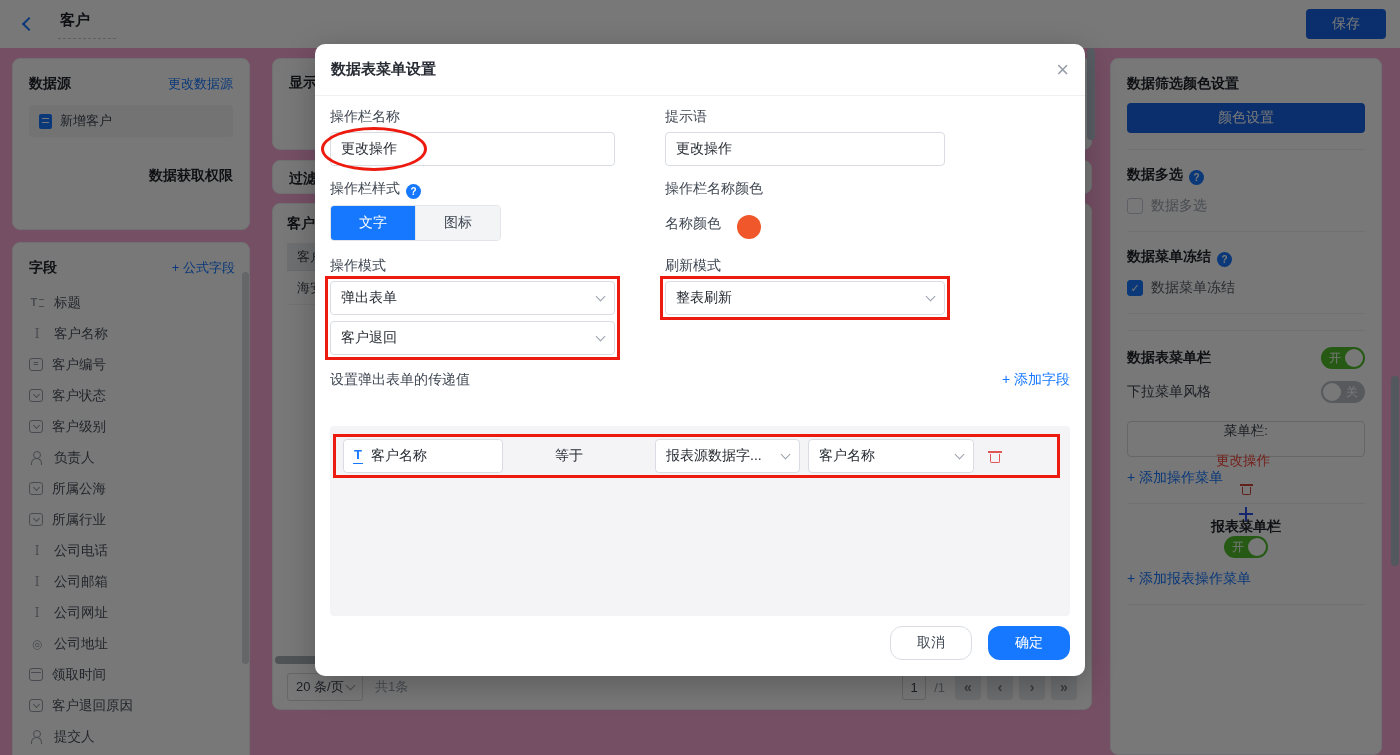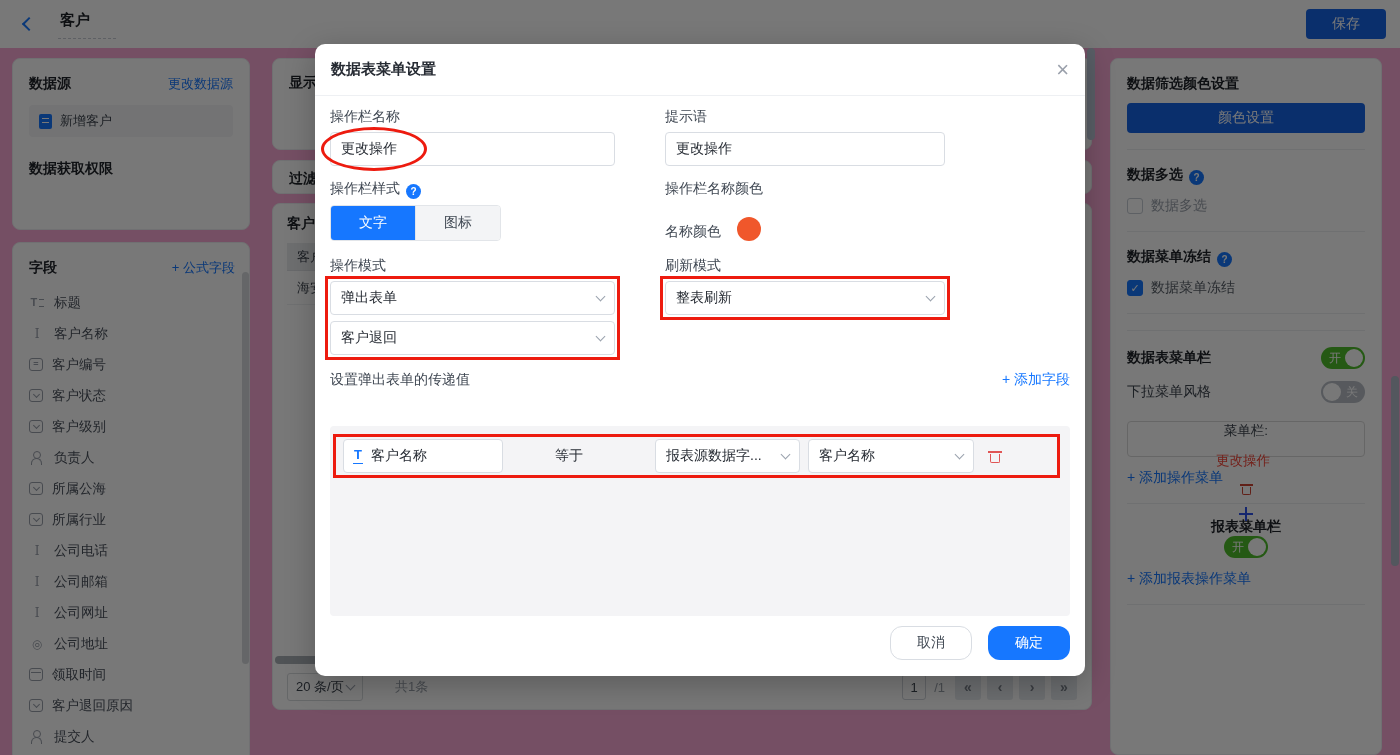--- a/index.html
+++ b/index.html
@@ -21,21 +21,21 @@
   .card{position:absolute;background:#fff;border-radius:8px;border:1px solid #edeef2;z-index:1;}
   .hd{font-size:14px;font-weight:bold;color:#1f2329;}
   .lnk{font-size:13px;color:var(--accent);cursor:pointer;white-space:nowrap;}
 
   
   .c-ds{left:12px;top:58px;width:238px;height:172px;padding:16px;}
   .rowsb{display:flex;align-items:center;justify-content:space-between;}
   .ds-item{margin-top:12px;height:32px;background:#f4f5f7;border-radius:4px;display:flex;align-items:center;padding:0 10px;font-size:13px;color:#3f4650;cursor:pointer;}
   .doc{width:13px;height:15px;background:var(--accent);border-radius:2px;position:relative;margin-right:8px;flex:none;}
   .doc::after{content:"";position:absolute;left:3px;top:4px;right:3px;height:1.5px;background:#fff;box-shadow:0 4px 0 #fff;}
-  .perm-h{margin-top:23px;}
+  .perm-h{margin-top:30px;text-align:right;}
   .perm-btn{margin-top:12px;width:100%;height:32px;background:var(--btnblue);color:#fff;border:none;border-radius:4px;font-size:14px;cursor:pointer;}
 
   .c-fl{left:12px;top:242px;width:238px;height:520px;padding:16px 14px 0 16px;overflow:hidden;}
   .flist{margin-top:10px;}
   .f-item{height:31px;display:flex;align-items:center;font-size:13.5px;color:#4a515c;cursor:pointer;}
   .fi{position:relative;width:16px;height:16px;margin-right:9px;color:#9aa0ab;flex:none;display:inline-flex;align-items:center;justify-content:center;font-size:11px;line-height:1;}
   .ic-title::before{content:"T";font-weight:bold;font-size:11px;}
   .ic-title::after{content:"";width:5px;height:6px;border-top:1.5px solid currentColor;border-bottom:1.5px solid currentColor;margin-left:1.5px;}
   .ic-text::before{content:"I";font-family:"DejaVu Serif","Liberation Serif",serif;font-size:12px;}
   .ic-number,.ic-select,.ic-date{border:1.2px solid currentColor;border-radius:3px;width:14px;height:13px;}
@@ -48,21 +48,21 @@
 
   
   .c-a{left:272px;top:58px;width:820px;height:92px;padding:14px 16px;}
   .c-b{left:272px;top:160px;width:820px;height:34px;padding:8px 16px;}
   .c-c{left:272px;top:203px;width:820px;height:507px;padding:10px 14px;}
   .tbl-head{margin-top:10px;height:28px;background:#e9ebef;display:flex;align-items:center;border-bottom:1px solid #dfe2e6;}
   .tbl-head span{padding-left:10px;font-size:13px;color:#3c434c;}
   .tbl-row{height:34px;display:flex;align-items:center;border-bottom:1px solid #eef0f2;}
   .tbl-row span{padding-left:10px;font-size:13px;color:#3f4650;}
   .hthumb{position:absolute;left:2px;top:452px;width:112px;height:8px;background:#aab0b6;border-radius:4px;cursor:pointer;}
-  .pgbar{position:absolute;left:14px;right:14px;top:469px;display:flex;align-items:center;gap:20px;}
+  .pgbar{position:absolute;left:14px;right:14px;top:469px;display:flex;align-items:center;}
   .pg-size{width:76px;height:28px;border:1px solid #d7dade;border-radius:3px;background:#fff;display:flex;align-items:center;justify-content:space-between;padding:0 8px;font-size:13px;color:#3f4650;cursor:pointer;}
   .pg-total{margin-left:12px;font-size:13px;color:var(--mut);}
   .pg-right{margin-left:auto;display:flex;align-items:center;gap:6px;}
   .pg-num{width:24px;height:26px;border:1px solid #d0d4da;border-radius:3px;text-align:center;font-size:13px;color:#3f4650;background:#fff;}
   .pg-of{font-size:13px;color:var(--mut);margin:0 4px 0 2px;}
   .pg-btn{width:26px;height:26px;background:#e6e9ed;border:none;border-radius:3px;color:#7b828c;font-size:14px;font-weight:bold;cursor:pointer;line-height:1;}
   .pg-first::before{content:"«";} .pg-prev::before{content:"‹";} .pg-next::before{content:"›";} .pg-last::before{content:"»";}
 
   
   .c-r{left:1110px;top:58px;width:272px;height:697px;padding:16px;font-size:14px;}
@@ -108,21 +108,21 @@
   .m-row{display:flex;gap:50px;}
   .col-l{width:285px;flex:none;} .col-r{width:280px;flex:none;}
   .lbl{font-size:14px;color:var(--lbl);}
   .mt12{margin-top:12px;} .mt6{margin-top:6px;} .mt14{margin-top:14px;} .mt16{margin-top:16px;}
   .inp{width:100%;height:34px;border:1px solid var(--bd);border-radius:4px;padding:0 10px;font-size:14px;color:var(--txt);outline:none;background:#fff;}
   .iwrap{position:relative;}
   .tabs{display:inline-flex;border:1px solid #e2e5e9;border-radius:4px;overflow:hidden;}
   .tab{height:34px;display:flex;align-items:center;justify-content:center;font-size:14px;cursor:pointer;padding:0 28px;}
   .tab.active{background:var(--accent);color:#fff;}
   .tab.idle{background:#f3f4f6;color:var(--lbl);border-left:1px solid #e2e5e9;}
-  .ncrow{display:flex;align-items:flex-end;gap:16px;margin-top:14px;}
+  .ncrow{display:flex;align-items:flex-start;gap:16px;margin-top:14px;}
   .swatch{width:24px;height:24px;border-radius:50%;cursor:pointer;}
   .select{height:34px;border:1px solid var(--bd);border-radius:4px;background:#fff;display:flex;align-items:center;justify-content:space-between;padding:0 10px;font-size:14px;color:var(--txt);cursor:pointer;}
   .chev{width:7px;height:7px;border-right:1.5px solid #9aa2ad;border-bottom:1.5px solid #9aa2ad;transform:rotate(45deg);margin-top:-3px;flex:none;}
   .panel{margin:8px 15px 0;background:#f4f4f6;border-radius:4px;height:190px;padding:13px;}
   .prow{position:relative;display:flex;align-items:center;}
   .tf{width:160px;height:34px;background:#fff;border:1px solid var(--bd);border-radius:4px;display:flex;align-items:center;padding:0 9px;gap:8px;}
   .tficon{color:var(--accent);font-size:13px;font-weight:bold;border-bottom:1.5px solid var(--accent);line-height:1.1;padding:0 1px;}
   .tficon::before{content:"T";}
   .tf input{border:none;outline:none;font-size:14px;color:var(--txt);width:100%;background:transparent;}
   .op{margin-left:52px;font-size:14px;color:var(--txt);}

